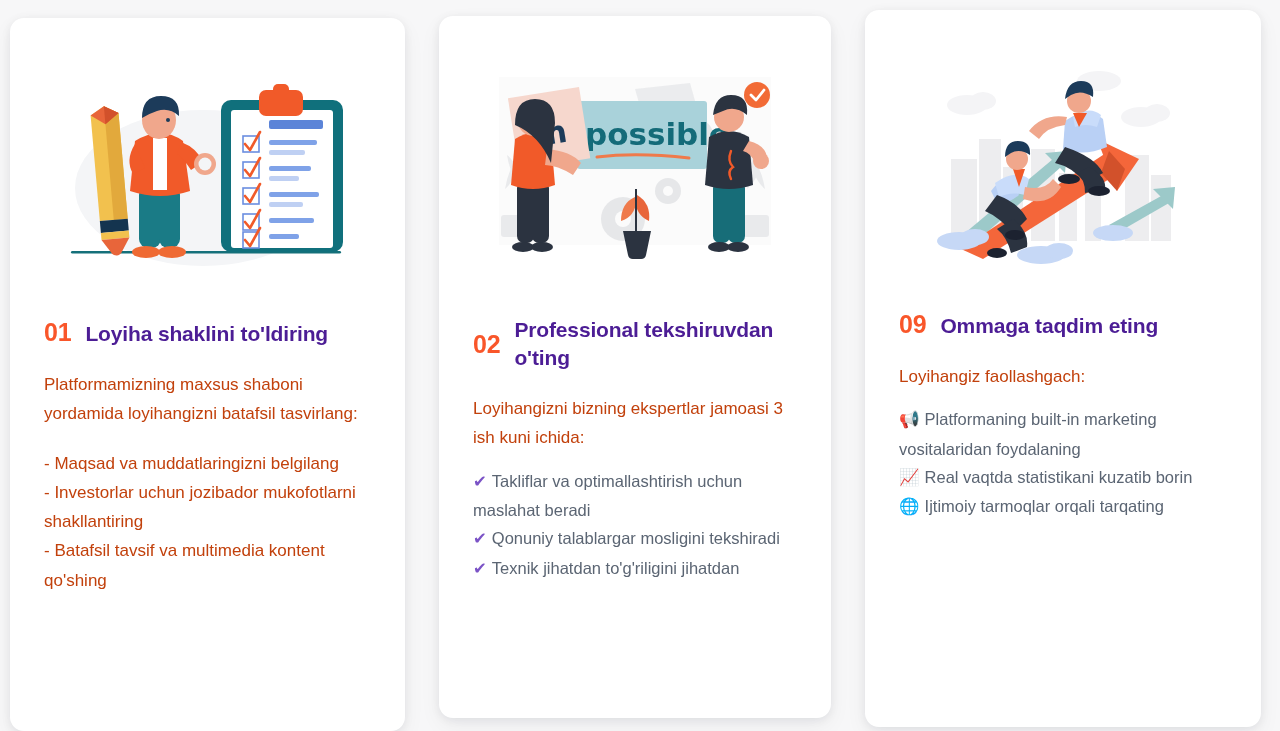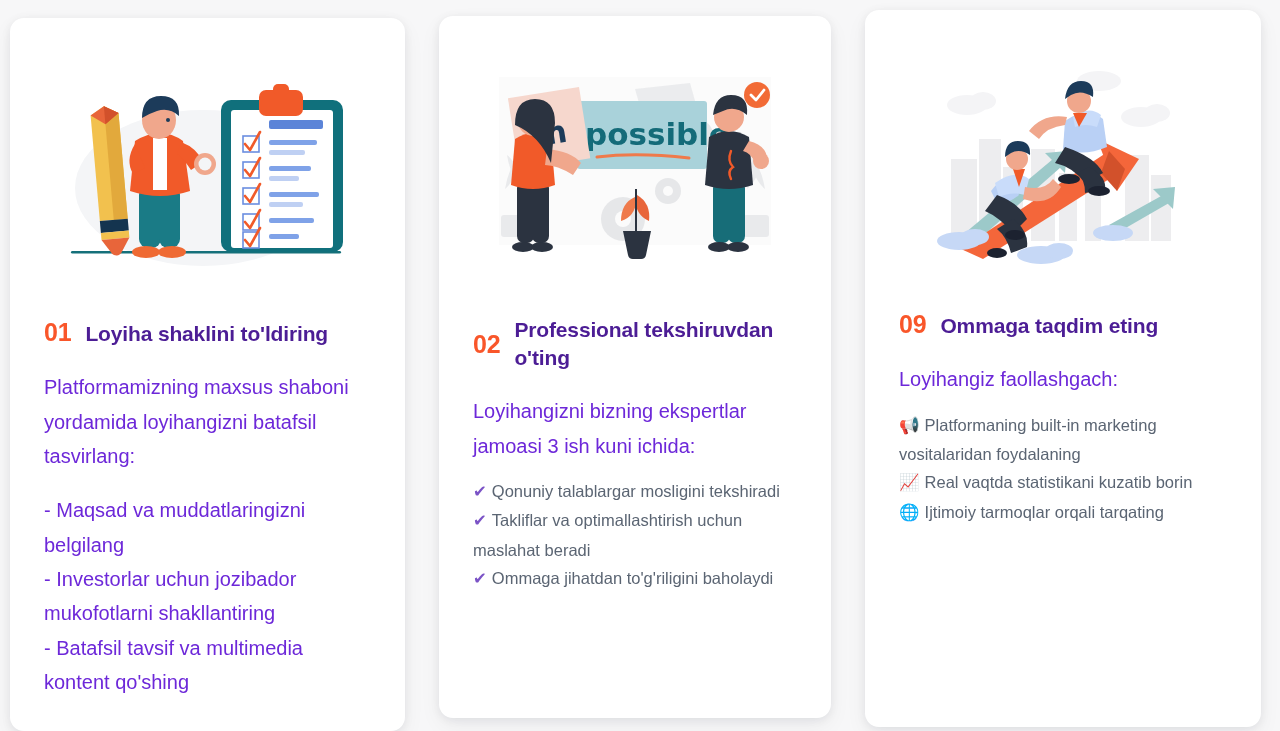--- a/index.html
+++ b/index.html
@@ -58,22 +58,22 @@
   .head.two-line .num { align-self: center; }
   .title {
     color: #4c1d95;
     font-size: 21px;
     font-weight: bold;
     line-height: 1.34;
     letter-spacing: -0.15px;
   }
 
   .para {
-    color: #6d28d9;
-    font-size: 20px;
+    color: #c2410c;
+    font-size: 17px;
     line-height: 1.72;
     white-space: pre-line;
   }
   .para + .para { margin-top: 22px; }
   .para.tight + .para.tight { margin-top: 20px; }
 
   .bullets { margin-top: 14px; }
   .bullet {
     color: #5b6573;
     font-size: 16.5px;
@@ -242,27 +242,27 @@
     </div>
 
     <div class="card-body">
       <div class="head two-line">
         <span class="num">02</span>
         <span class="title">Professional tekshiruvdan o'ting</span>
       </div>
       <p class="para">Loyihangizni bizning ekspertlar jamoasi 3 ish kuni ichida:</p>
       <div class="bullets">
         <div class="bullet">
+          <span class="bi check">✔</span><span>Takliflar va optimallashtirish uchun maslahat beradi</span>
+        </div>
+        <div class="bullet">
           <span class="bi check">✔</span><span>Qonuniy talablargar mosligini tekshiradi</span>
         </div>
         <div class="bullet">
-          <span class="bi check">✔</span><span>Takliflar va optimallashtirish uchun maslahat beradi</span>
-        </div>
-        <div class="bullet">
-          <span class="bi check">✔</span><span>Ommaga jihatdan to'g'riligini baholaydi</span>
+          <span class="bi check">✔</span><span>Texnik jihatdan to'g'riligini jihatdan</span>
         </div>
       </div>
     </div>
   </div>
 
   <div class="card card-3">
     <div class="illus-wrap">
       <svg class="illus" width="300" height="205" viewBox="0 0 300 205">
         <g fill="#ededef">
           <rect x="38" y="96" width="26" height="82"></rect>

